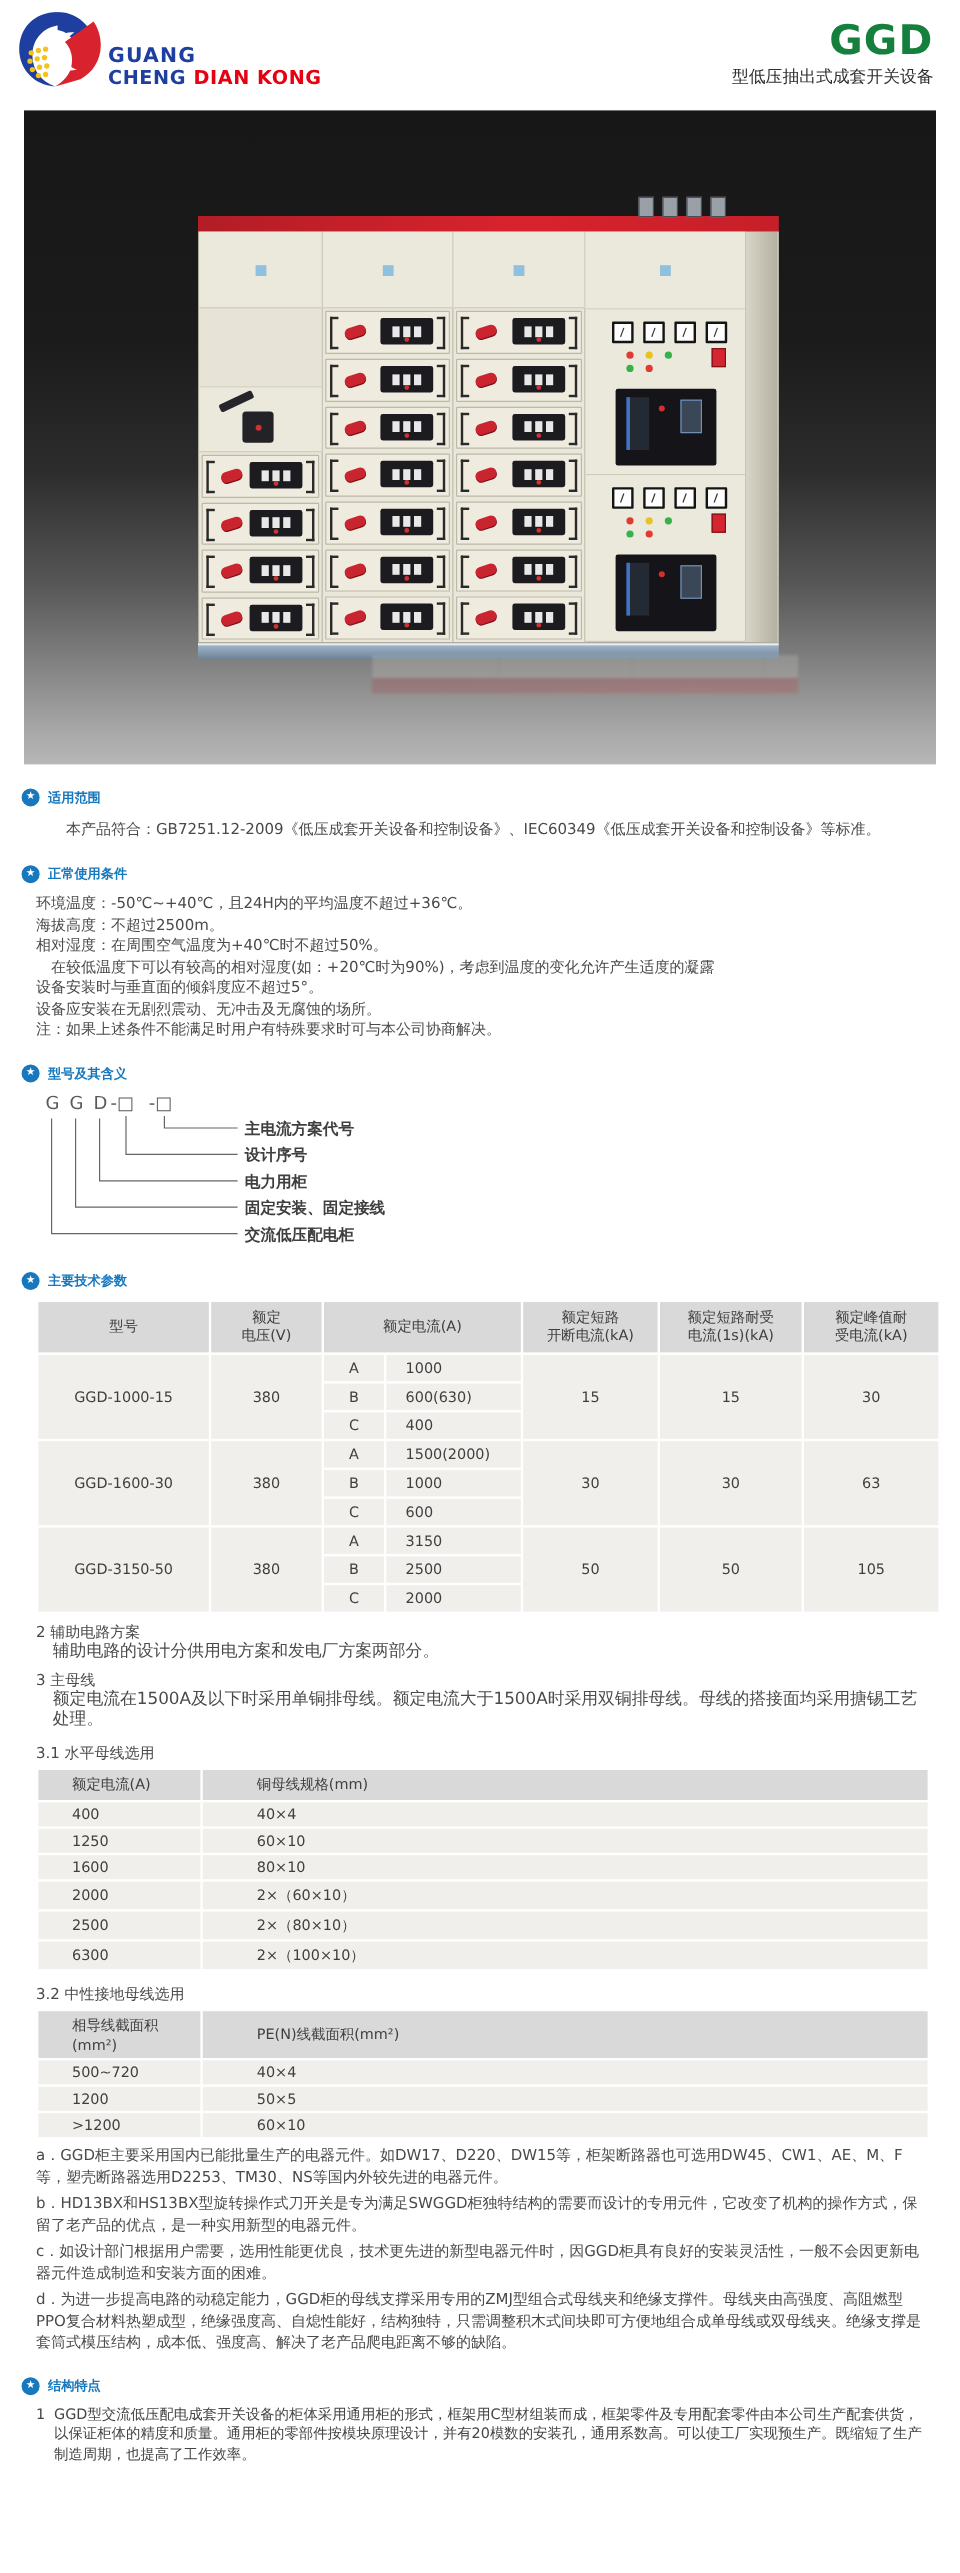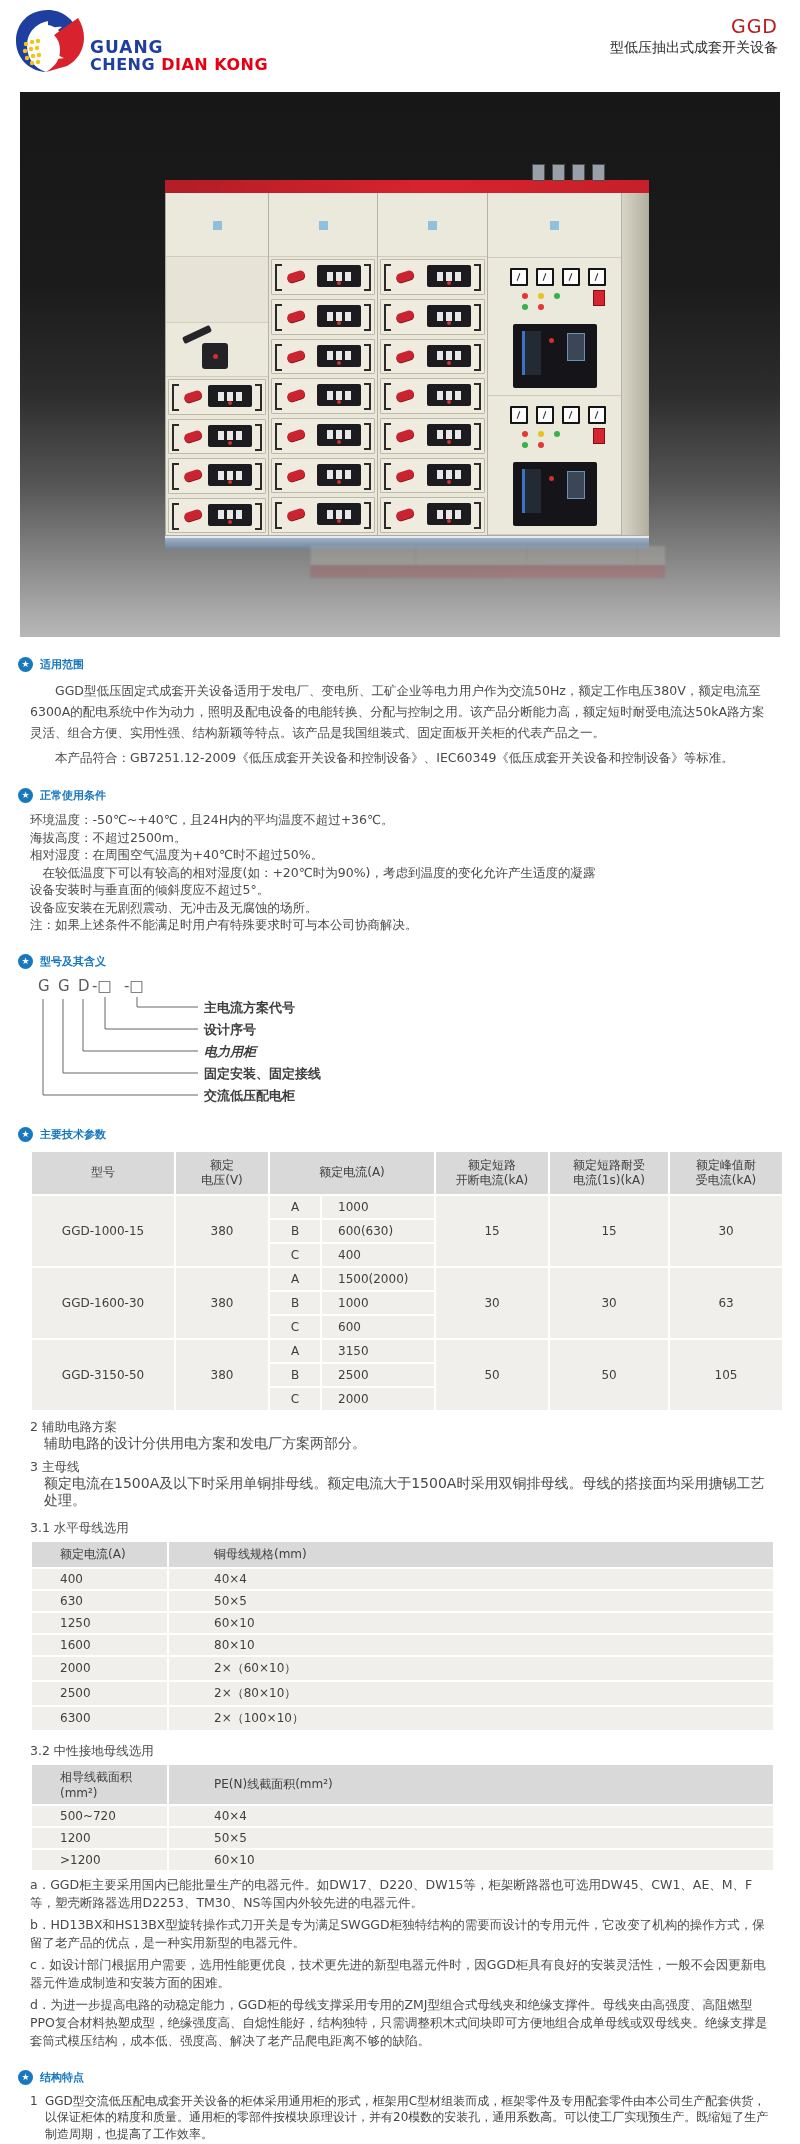--- a/index.html
+++ b/index.html
@@ -6,21 +6,21 @@
   .page{width:800px;min-height:2144px;background:#fff;font-family:"DejaVu Sans",sans-serif;color:#4a4a4a;overflow:hidden;box-sizing:border-box;}
   
   header{display:flex;justify-content:space-between;align-items:flex-start;padding:8px 22px 4px 12px;height:92px;box-sizing:border-box;}
   .logo{display:flex;align-items:center;}
   .logo-text{margin:26px 0 0 4px;line-height:1.05;}
   .lt1{color:#1e3f9f;font-weight:bold;font-size:17px;letter-spacing:1px;}
   .lt2{font-weight:bold;font-size:16px;letter-spacing:.5px;}
   .lt2 .blue{color:#1e3f9f;}
   .lt2 .red{color:#e60012;}
   .title-block{text-align:right;margin-top:8px;}
-  .title{font-size:19px;font-weight:normal;color:#b91c1c;line-height:1.1;letter-spacing:1px;}
+  .title{font-size:34px;font-weight:bold;color:#15803d;line-height:1.1;letter-spacing:1px;}
   .subtitle{font-size:14px;color:#2e2e2e;margin-top:2px;}
   
   .product-image{position:relative;margin:0 20px;height:545px;overflow:hidden;
     background:linear-gradient(180deg,#171717 0%,#1b1b1b 35%,#2c2c2c 55%,#555 72%,#878787 86%,#a8a8a8 95%,#b7b7b7 100%);}
   .cabinet{position:absolute;left:145px;top:88px;width:484px;}
   .roof-items{position:absolute;top:-16px;right:44px;display:flex;gap:7px;}
   .roof-box{width:11px;height:15px;background:#9aa0a8;border:1px solid #4a4f55;}
   .cab-roof{height:13px;background:linear-gradient(90deg,#b21d26,#d8232e 55%,#c61f29);}
   .cab-body{display:flex;height:342px;background:#e9e6da;border:1px solid #b0ac9d;border-top:none;overflow:hidden;}
   .cab-col{border-right:1px solid #b6b2a3;display:flex;flex-direction:column;background:#e9e6da;}
@@ -444,21 +444,20 @@
     </div>
       </div>
     </div>
 
   <div class="content">
 
     <div class="sec-head">
       <span class="sec-icon">★</span>
       <span class="sec-title">适用范围</span>
     </div>
-    <p class="para">GGD型低压固定式成套开关设备适用于发电厂、变电所、工矿企业等电力用户作为交流50Hz，额定工作电压380V，额定电流至6300A的配电系统中作为动力，照明及配电设备的电能转换、分配与控制之用。该产品分断能力高，额定短时耐受电流达50kA路方案灵活、组合方便、实用性强、结构新颖等特点。该产品是我国组装式、固定面板开关柜的代表产品之一。</p>
     <p class="para">本产品符合：GB7251.12-2009《低压成套开关设备和控制设备》、IEC60349《低压成套开关设备和控制设备》等标准。</p>
 
     <div class="sec-head">
       <span class="sec-icon">★</span>
       <span class="sec-title">正常使用条件</span>
     </div>
     <div id="cond-list">
         <div class="cond-line">环境温度：-50℃~+40℃，且24H内的平均温度不超过+36℃。</div>
         <div class="cond-line">海拔高度：不超过2500m。</div>
         <div class="cond-line">相对湿度：在周围空气温度为+40℃时不超过50%。</div>
@@ -482,21 +481,21 @@
           <polyline points="7,22 7,118 162,118"></polyline>
         </g>
       </svg>
     <span class="model-char" style="left: 2px;">G</span>
         <span class="model-char" style="left: 22px;">G</span>
         <span class="model-char" style="left: 42px;">D</span>
         <span class="model-char" style="left: 56px;">-□</span>
         <span class="model-char" style="left: 88px;">-□</span>
         <span class="model-label" style="top: 22px;">主电流方案代号</span>
         <span class="model-label" style="top: 44px;">设计序号</span>
-        <span class="model-label" style="top: 66px; font-style: italic;">电力用柜</span>
+        <span class="model-label" style="top: 66px;">电力用柜</span>
         <span class="model-label" style="top: 88px;">固定安装、固定接线</span>
         <span class="model-label" style="top: 110px;">交流低压配电柜</span>
       </div>
 
     <div class="sec-head">
       <span class="sec-icon">★</span>
       <span class="sec-title">主要技术参数</span>
     </div>
     <table class="tech-table">
       <colgroup>
@@ -593,24 +592,20 @@
           <th>额定电流(A)</th>
           <th class="c2">铜母线规格(mm)</th>
         </tr>
       </thead>
       <tbody id="t31-body">
           <tr>
             <td>400</td>
             <td class="c2">40×4</td>
           </tr>
           <tr>
-            <td>630</td>
-            <td class="c2">50×5</td>
-          </tr>
-          <tr>
             <td>1250</td>
             <td class="c2">60×10</td>
           </tr>
           <tr>
             <td>1600</td>
             <td class="c2">80×10</td>
           </tr>
           <tr>
             <td>2000</td>
             <td class="c2">2×（60×10）</td>

